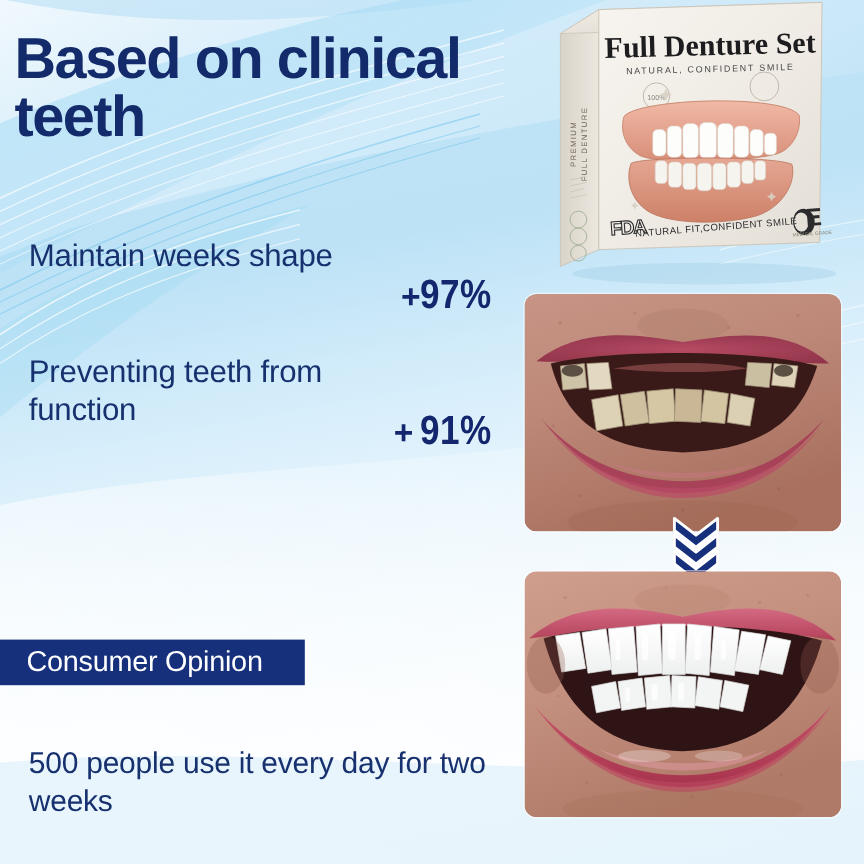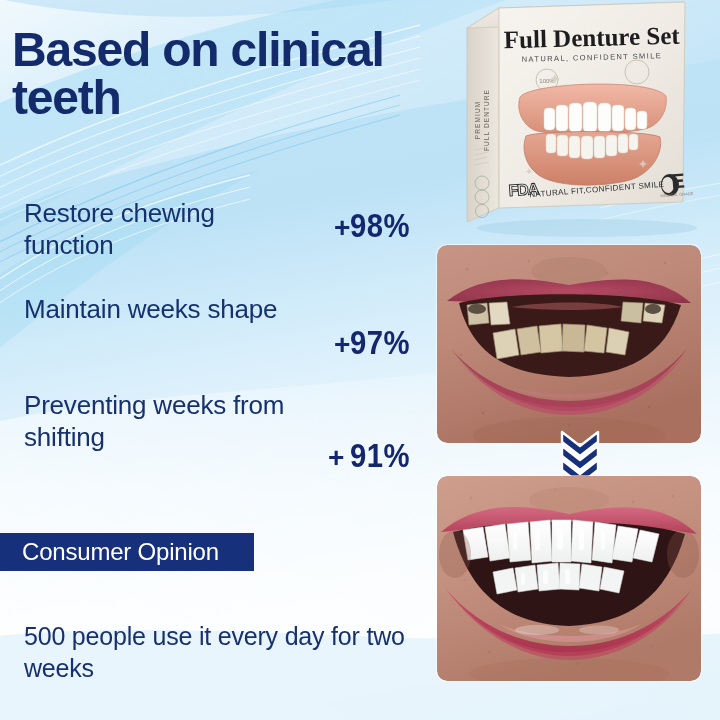--- a/index.html
+++ b/index.html
@@ -142,36 +142,30 @@
     </svg>
   </div>
 
   <div class="headline">
     <div>Based on clinical</div>
     <div>teeth</div>
   </div>
 
   <div class="benefits">
 
-    <div class="brow r1">
-      <div class="btext">Restore chewing function</div>
-      <div class="bpct">
-        <span class="plus">+</span><span class="num">98%</span>
-      </div>
-    </div>
 
     <div class="brow r2">
       <div class="btext">Maintain weeks shape</div>
       <div class="bpct">
         <span class="plus">+</span><span class="num">97%</span>
       </div>
     </div>
 
     <div class="brow r3">
-      <div class="btext">Preventing weeks from shifting</div>
+      <div class="btext">Preventing teeth from function</div>
       <div class="bpct">
         <span class="plus">+</span><span class="num">91%</span>
       </div>
     </div>
 
   </div>
 
   <div class="co-banner">
     <span>Consumer Opinion</span>
   </div>

